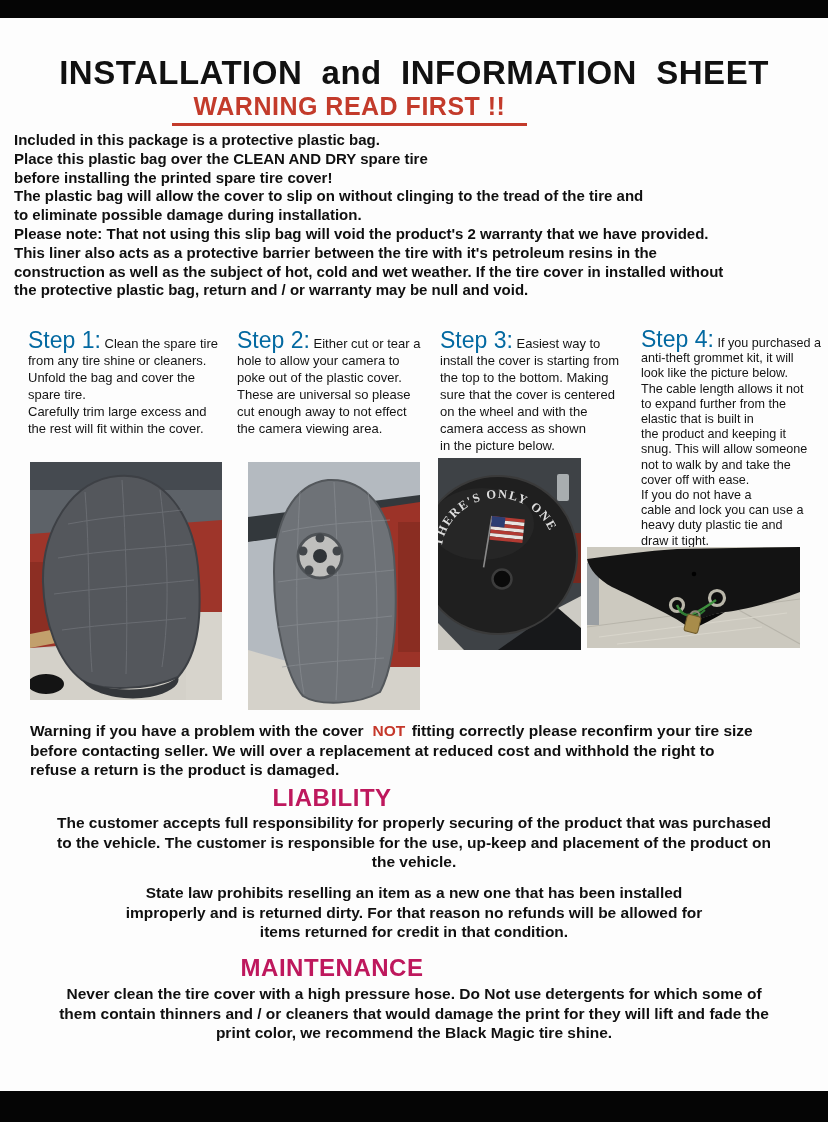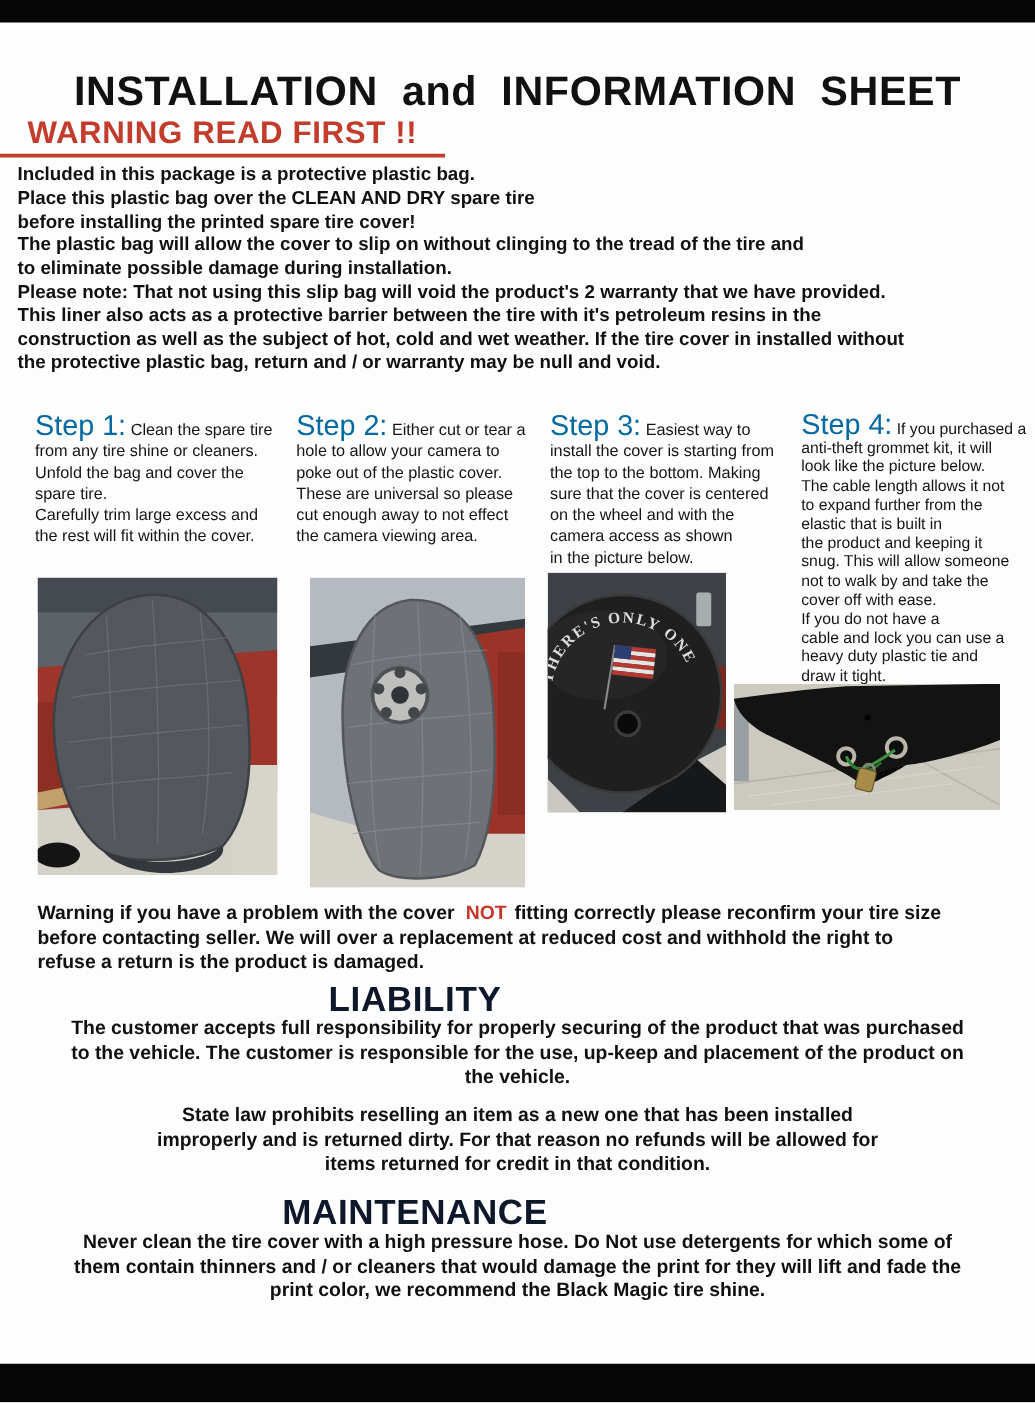--- a/index.html
+++ b/index.html
@@ -8,21 +8,21 @@
     font-family:"Liberation Sans","DejaVu Sans",sans-serif;color:#151515;
   }
   .bar{position:absolute;left:0;width:828px;background:#050505;}
   #bar-top{top:0;height:18px;}
   #bar-bottom{top:1091px;height:31px;}
 
   .doc-title{
     position:absolute;top:54px;left:0;width:828px;text-align:center;
     font-size:33px;font-weight:bold;letter-spacing:.5px;white-space:pre;color:#111;
   }
-  .warn-first-wrap{position:absolute;top:92px;left:0;width:675px;text-align:left;}
+  .warn-first-wrap{position:absolute;top:92px;left:12px;width:675px;text-align:center;}
   .warn-first{
     display:inline-block;font-size:25px;font-weight:bold;color:#c33b2b;
     border-bottom:3px solid #c33b2b;padding:0 22px 2px 22px;letter-spacing:.5px;
   }
   .intro{
     position:absolute;top:131px;left:14px;width:800px;
     font-size:15px;font-weight:bold;line-height:18.8px;white-space:pre-line;color:#101010;
   }
 
   .step{position:absolute;top:332px;font-size:13px;line-height:17px;color:#141414;}
@@ -42,21 +42,21 @@
 
   .warning-note{
     position:absolute;top:721px;left:30px;width:776px;
     font-size:15.5px;font-weight:bold;line-height:19.5px;color:#101010;
   }
   .warning-note .hl{color:#c5372a;padding-left:9px;padding-right:2px;text-align:center;}
   .warning-note .post{white-space:pre-line;}
 
   .section-heading{
     position:absolute;left:0;width:664px;text-align:center;
-    font-size:28px;font-weight:bold;color:#0f172a;letter-spacing:.5px;
+    font-size:24px;font-weight:bold;color:#be185d;letter-spacing:.5px;
   }
   #liability-heading{top:784px;}
   #maintenance-heading{top:954px;}
 
   .center-para{
     position:absolute;left:24px;width:780px;text-align:center;
     font-size:15.5px;font-weight:bold;line-height:19.5px;white-space:pre-line;color:#101010;
   }
   #liability-para{top:813px;}
   #statelaw-para{top:883px;}

